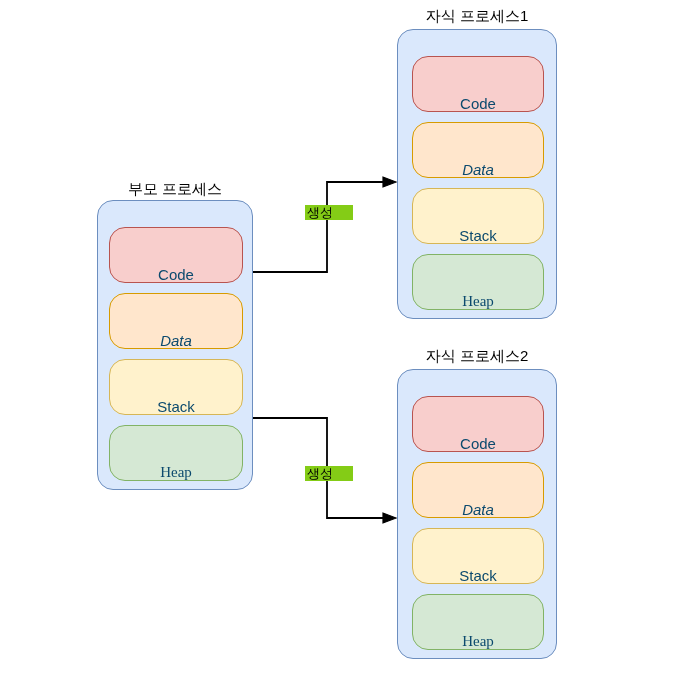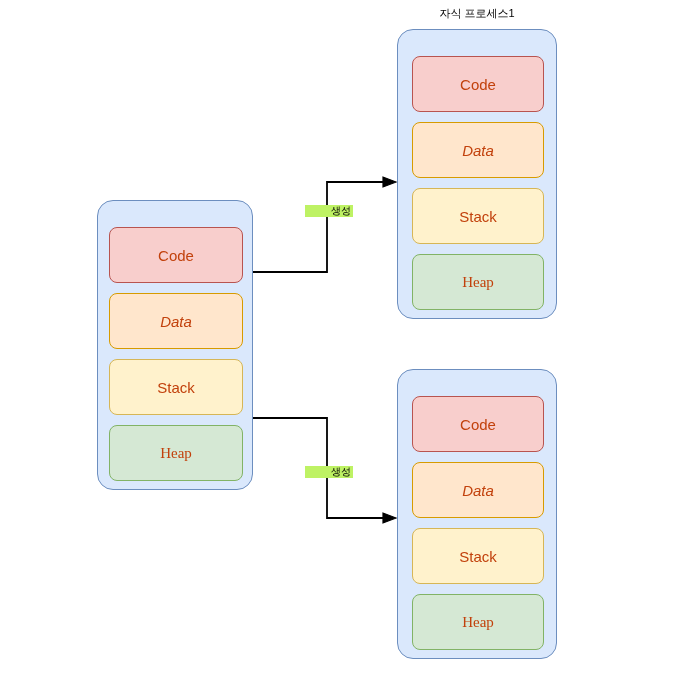--- a/index.html
+++ b/index.html
@@ -30,39 +30,39 @@
     box-sizing: border-box;
     background: #dae8fc;
     border: 1px solid #6c8ebf;
     border-radius: 16px;
   }
 
   
   .segment {
     position: absolute;
     box-sizing: border-box;
-    border-radius: 8px;
+    border-radius: 16px;
     border: 1px solid #000;
     display: flex;
-    align-items: center;
+    align-items: flex-end;
     justify-content: center;
     font-size: 15px;
-    color: #c2410c;
+    color: #0c4a6e;
     line-height: 1;
   }
   .segment.code  { background: #f8cecc; border-color: #b85450; }
   .segment.data  { background: #ffe6cc; border-color: #d79b00; font-style: italic; }
   .segment.stack { background: #fff2cc; border-color: #d6b656; }
   .segment.heap  { background: #d5e8d4; border-color: #82b366; font-family: Liberation Serif, serif; }
 
   
   .process-title {
     position: absolute;
     text-align: center;
-    font-size: 11px;
+    font-size: 15px;
     color: #000000;
     line-height: 1;
     white-space: nowrap;
   }
 
   
   #connectors {
     position: absolute;
     left: 0;
     top: 0;
@@ -71,27 +71,27 @@
     pointer-events: none;
   }
   #connectors path,
   #connectors polygon {
     shape-rendering: geometricPrecision;
   }
 
   
   .edge-label {
     position: absolute;
-    font-size: 10px;
+    font-size: 13px;
     color: #000000;
-    background: #bef264;
+    background: #84cc16;
     padding: 1px 2px;
     line-height: 1;
     white-space: nowrap;
-    text-align: right;
+    text-align: left;
   }
 </style>
 </head>
 <body>
 
 <div id="canvas">
 
   <svg id="connectors" viewBox="0 0 679 676">
 
     <g>
@@ -102,20 +102,21 @@
     <g>
       <path d="M 253 418 L 327 418 L 327 518 L 386 518" fill="none" stroke="#000000" stroke-width="1.8"></path>
       <polygon points="396,518 383,513 383,523" fill="#000000" stroke="#000000" stroke-width="1.2"></polygon>
     </g>
   </svg>
 
   <div class="edge-label" style="left:305px; top:205px; width:44px;">생성</div>
 
   <div class="edge-label" style="left:305px; top:466px; width:44px;">생성</div>
 
+  <div class="process-title" style="left:95px; top:181px; width:160px;">부모 프로세스</div>
 
   <div class="process-group" style="left:97px; top:200px; width:156px; height:290px;">
 
     <div class="segment code" style="left:11px; top:26px; width:134px; height:56px;">
       <span>Code</span>
     </div>
 
     <div class="segment data" style="left:11px; top:92px; width:134px; height:56px;">
       <span>Data</span>
     </div>
@@ -143,20 +144,21 @@
 
     <div class="segment stack" style="left:14px; top:158px; width:132px; height:56px;">
       <span>Stack</span>
     </div>
 
     <div class="segment heap" style="left:14px; top:224px; width:132px; height:56px;">
       <span>Heap</span>
     </div>
   </div>
 
+  <div class="process-title" style="left:397px; top:348px; width:160px;">자식 프로세스2</div>
 
   <div class="process-group" style="left:397px; top:369px; width:160px; height:290px;">
 
     <div class="segment code" style="left:14px; top:26px; width:132px; height:56px;">
       <span>Code</span>
     </div>
 
     <div class="segment data" style="left:14px; top:92px; width:132px; height:56px;">
       <span>Data</span>
     </div>

